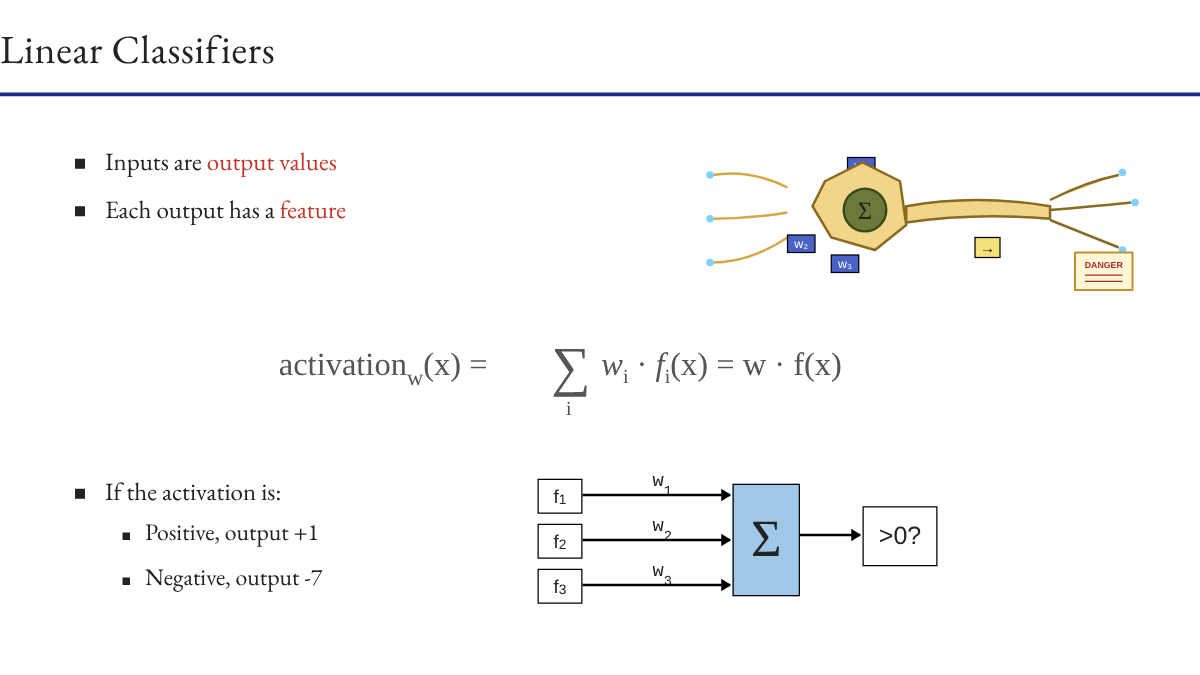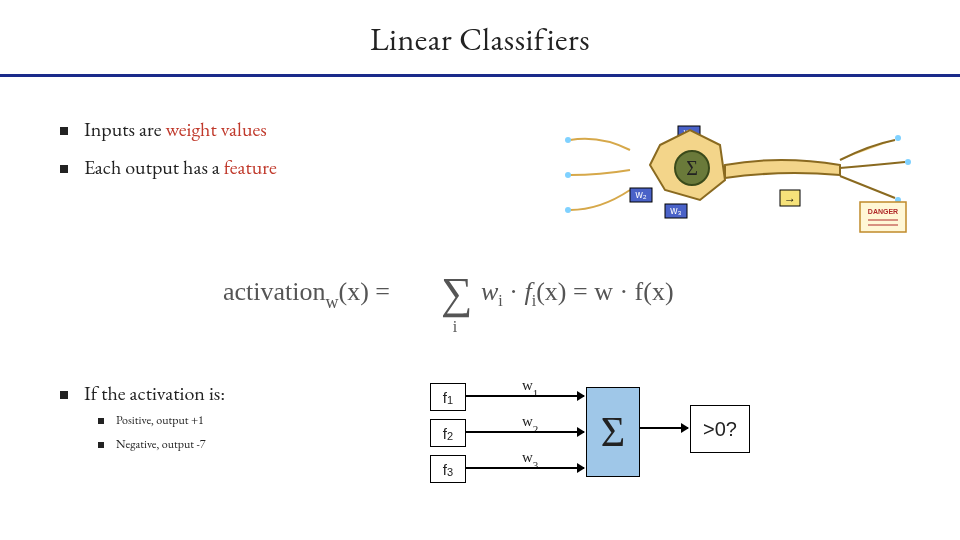--- a/index.html
+++ b/index.html
@@ -11,21 +11,20 @@
     font-family: Garamond, "EB Garamond", Georgia, serif;
     color: #222;
     overflow: hidden;
   }
   .slide {
     position: relative;
     width: 960px;
     height: 540px;
   }
   .title {
-    text-align: center;
     font-size: 32px;
     letter-spacing: 0.5px;
     padding-top: 18px;
     padding-bottom: 14px;
   }
   .rule {
     height: 3px;
     background: #1a2a8a;
     margin: 0;
     border: none;
@@ -58,42 +57,42 @@
     padding-left: 45px;
   }
   .formula svg { display: inline-block; }
   .lower {
     position: absolute;
     left: 60px;
     top: 380px;
     font-size: 20px;
   }
   .lower .bul { margin-bottom: 4px; }
-  .sub { margin-left: 38px; font-size: 12px; line-height: 1.7; }
+  .sub { margin-left: 38px; font-size: 19px; line-height: 1.7; }
   .sub .sq { width: 6px; height: 6px; margin-right: 12px; top: 0; }
   .diagram {
     position: absolute;
     left: 430px;
     top: 375px;
     width: 320px;
     height: 120px;
   }
   .fbox {
     position: absolute;
     width: 34px; height: 26px;
     border: 1.5px solid #000;
     background: #fff;
     font-size: 15px;
     display: flex; align-items: center; justify-content: center;
     font-family: Arial, sans-serif;
   }
   .fbox sub { font-size: 11px; position: relative; top: 3px; }
   .wlabel {
     position: absolute;
-    font-family: Liberation Serif, serif;
+    font-family: Liberation Mono, monospace;
     font-size: 15px;
   }
   .wlabel sub { font-size: 11px; position: relative; top: 3px; }
   .sumbox {
     position: absolute;
     left: 156px; top: 12px;
     width: 52px; height: 88px;
     background: #9fc7e8;
     border: 1.5px solid #000;
     font-size: 42px;
@@ -128,21 +127,21 @@
 
 <div class="slide">
 
   <div class="title">Linear Classifiers</div>
   <hr class="rule">
 
   <div class="bullets">
     <div class="bul">
       <span class="sq"></span>
       <span>
-        <span>Inputs are </span><span class="red">weight values</span>
+        <span>Inputs are </span><span class="red">output values</span>
       </span>
     </div>
     <div class="bul">
       <span class="sq"></span>
       <span>
         <span>Each output has a </span><span class="red">feature</span>
       </span>
     </div>
   </div>
 

